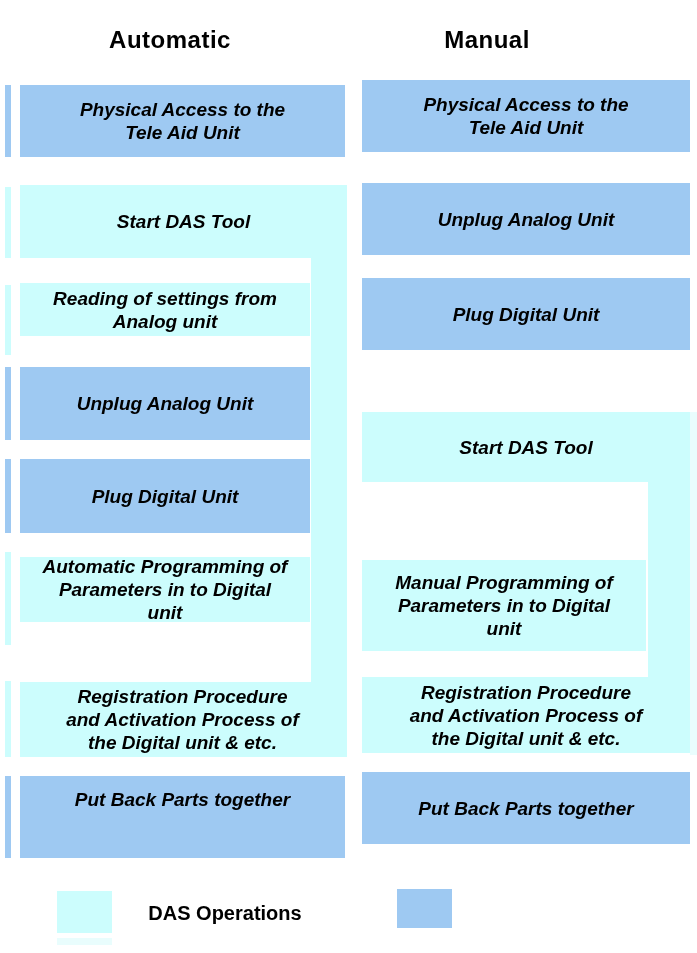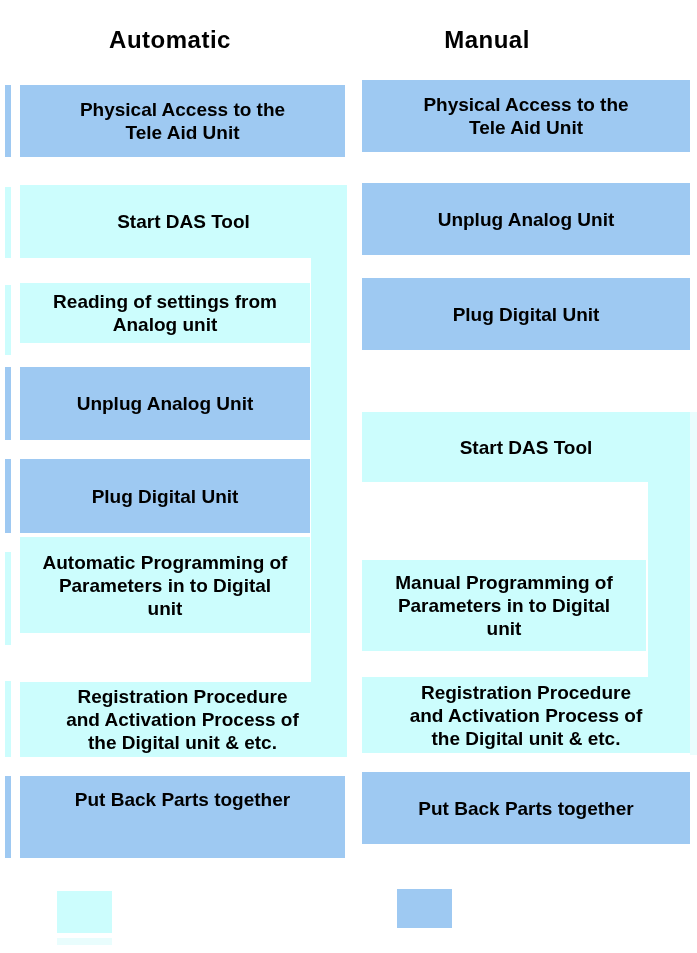--- a/index.html
+++ b/index.html
@@ -7,21 +7,21 @@
     position:relative;width:697px;height:953px;background:#ffffff;overflow:hidden;
     font-family:"Liberation Sans","DejaVu Sans",sans-serif;color:#000;
   }
   .col-header{
     position:absolute;font-size:24px;font-weight:bold;text-align:center;
     letter-spacing:.5px;
   }
   .box{
     position:absolute;display:flex;align-items:center;justify-content:center;
     text-align:center;font-weight:bold;font-size:19px;line-height:23px;
-    white-space:pre-line;box-sizing:border-box;
+    white-space:pre-line;box-sizing:border-box;font-style:italic;
   }
   .das{background:var(--c-das,#ccfdfd);}
   .phys{background:var(--c-physical,#9ec9f2);}
   .pale{background:var(--c-pale,#e9fdfd);}
   .align-top{align-items:flex-start;padding-top:12px;}
   .band{position:absolute;}
   .strip{position:absolute;left:5px;width:6px;}
   .legend-swatch{position:absolute;}
   .legend-label{
     position:absolute;font-size:20px;font-weight:bold;text-align:center;
@@ -44,25 +44,25 @@
   <div class="strip das" style="top:285px;height:70px;"></div>
   <div class="strip phys" style="top:367px;height:73px;"></div>
   <div class="strip phys" style="top:459px;height:74px;"></div>
   <div class="strip das" style="top:552px;height:93px;"></div>
   <div class="strip das" style="top:681px;height:76px;"></div>
   <div class="strip phys" style="top:776px;height:82px;"></div>
 
   <div class="box phys" style="left:20px;top:85px;width:325px;height:72px;">Physical Access to the
 Tele Aid Unit</div>
   <div class="box das" style="left:20px;top:185px;width:327px;height:73px;">Start DAS Tool</div>
-  <div class="box das" style="left:20px;top:283px;width:290px;height:60px;">Reading of settings from
+  <div class="box das" style="left:20px;top:283px;width:290px;height:53px;">Reading of settings from
 Analog unit</div>
   <div class="box phys" style="left:20px;top:367px;width:290px;height:73px;">Unplug Analog Unit</div>
   <div class="box phys" style="left:20px;top:459px;width:290px;height:74px;">Plug Digital Unit</div>
-  <div class="box das" style="left:20px;top:537px;width:290px;height:96px;">Automatic Programming of
+  <div class="box das" style="left:20px;top:557px;width:290px;height:65px;">Automatic Programming of
 Parameters in to Digital
 unit</div>
   <div class="box das" style="left:20px;top:682px;width:325px;height:75px;">Registration Procedure
 and Activation Process of
 the Digital unit &amp; etc.</div>
   <div class="box phys align-top" style="left:20px;top:776px;width:325px;height:82px;">Put Back Parts together</div>
 
   <div class="box phys" style="left:362px;top:80px;width:328px;height:72px;">Physical Access to the
 Tele Aid Unit</div>
   <div class="box phys" style="left:362px;top:183px;width:328px;height:72px;">Unplug Analog Unit</div>
@@ -71,16 +71,17 @@
   <div class="box das" style="left:362px;top:560px;width:284px;height:91px;">Manual Programming of
 Parameters in to Digital
 unit</div>
   <div class="box das" style="left:362px;top:677px;width:328px;height:76px;">Registration Procedure
 and Activation Process of
 the Digital unit &amp; etc.</div>
   <div class="box phys" style="left:362px;top:772px;width:328px;height:72px;">Put Back Parts together</div>
 
   <div class="legend-swatch das" style="left:57px;top:891px;width:55px;height:42px;"></div>
   <div class="legend-swatch pale" style="left:57px;top:938px;width:55px;height:7px;"></div>
+  <div class="legend-label" style="left:140px;top:902px;width:170px;">DAS Operations</div>
 
   <div class="legend-swatch phys" style="left:397px;top:889px;width:55px;height:39px;"></div>
 
 </div>
 
 </body></html>

